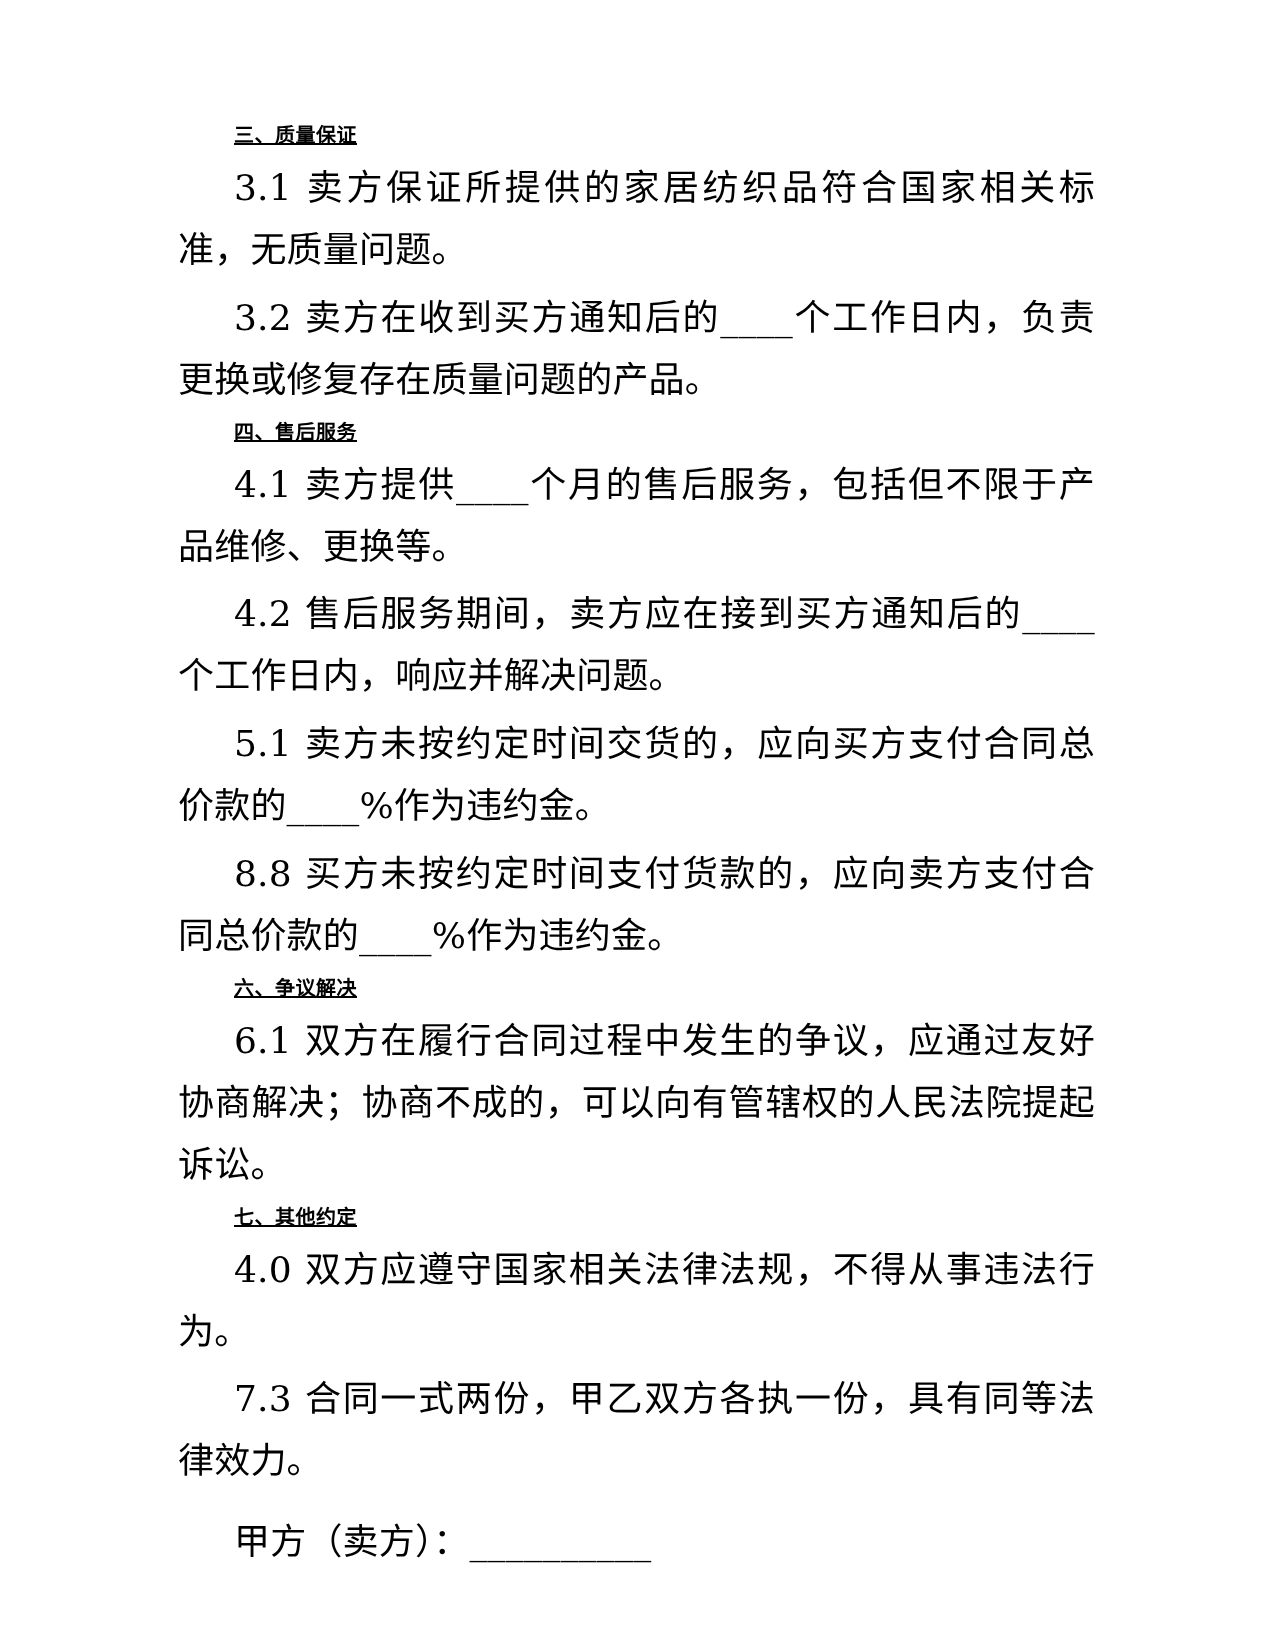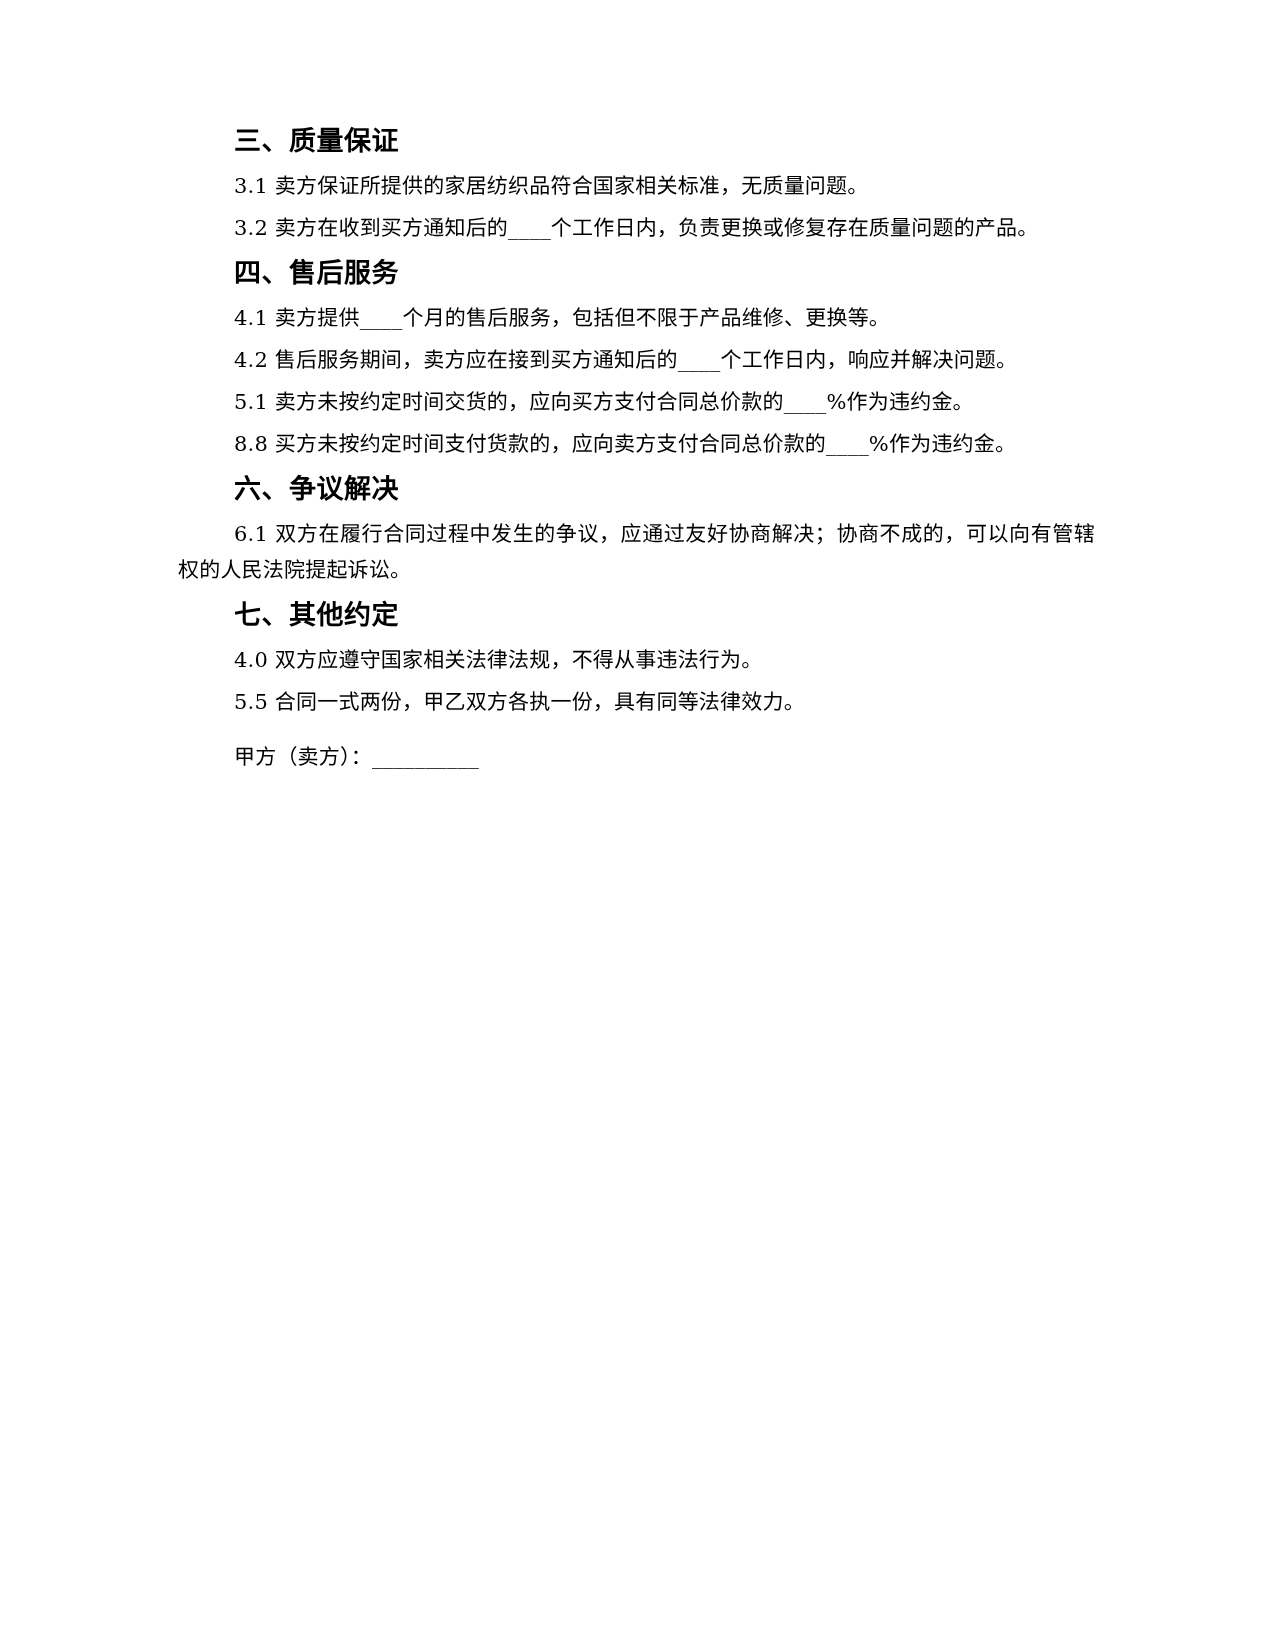--- a/index.html
+++ b/index.html
@@ -22,28 +22,29 @@
     box-sizing: border-box;
     padding: 120px 180px 90px 178px;
     background: #ffffff;
   }
   .doc-body {
     width: 100%;
   }
   .heading {
     font-family: "DejaVu Sans", "Liberation Sans", sans-serif;
     font-weight: bold;
-    font-size: 27px;
+    font-size: 20px;
     line-height: 1.55;
     margin: 0 0 6px 0;
     text-indent: 56px;
     letter-spacing: 0.5px;
+    text-decoration: underline;
   }
   .para {
-    font-size: 21px;
+    font-size: 36px;
     line-height: 1.72;
     margin: 0 0 6px 0;
     text-indent: 56px;
     text-align: justify;
     text-justify: inter-ideograph;
     letter-spacing: 0.2px;
   }
   .para.sign {
     margin-top: 19px;
   }
@@ -72,19 +73,19 @@
     </div>
 
     <div>
       <h2 class="heading">六、争议解决</h2>
       <p class="para">6.1 双方在履行合同过程中发生的争议，应通过友好协商解决；协商不成的，可以向有管辖权的人民法院提起诉讼。</p>
     </div>
 
     <div>
       <h2 class="heading">七、其他约定</h2>
       <p class="para">4.0 双方应遵守国家相关法律法规，不得从事违法行为。</p>
-      <p class="para">5.5 合同一式两份，甲乙双方各执一份，具有同等法律效力。</p>
+      <p class="para">7.3 合同一式两份，甲乙双方各执一份，具有同等法律效力。</p>
     </div>
 
     <p class="para sign">甲方（卖方）：__________</p>
 
   </div>
 </div>
 
 </body></html>

